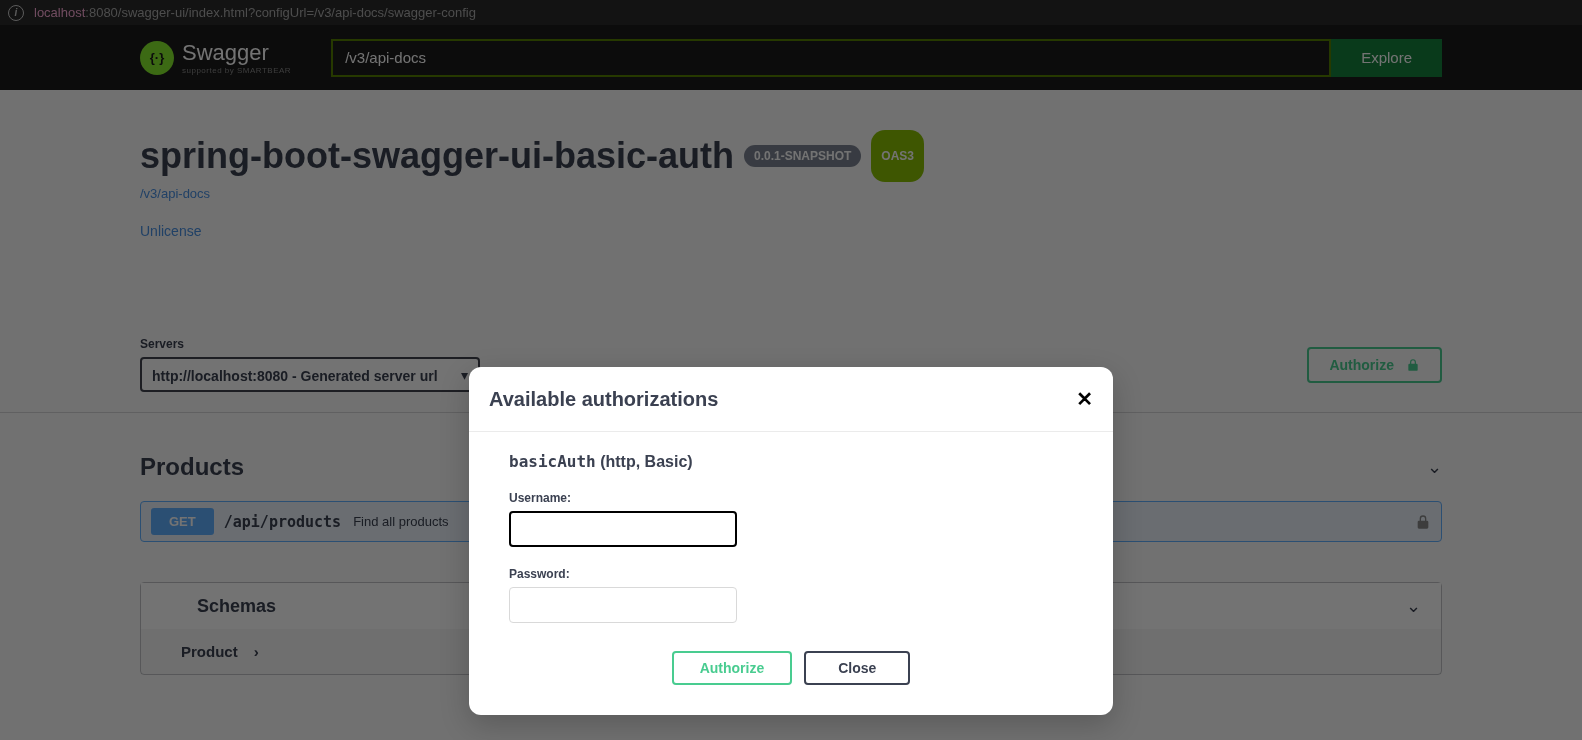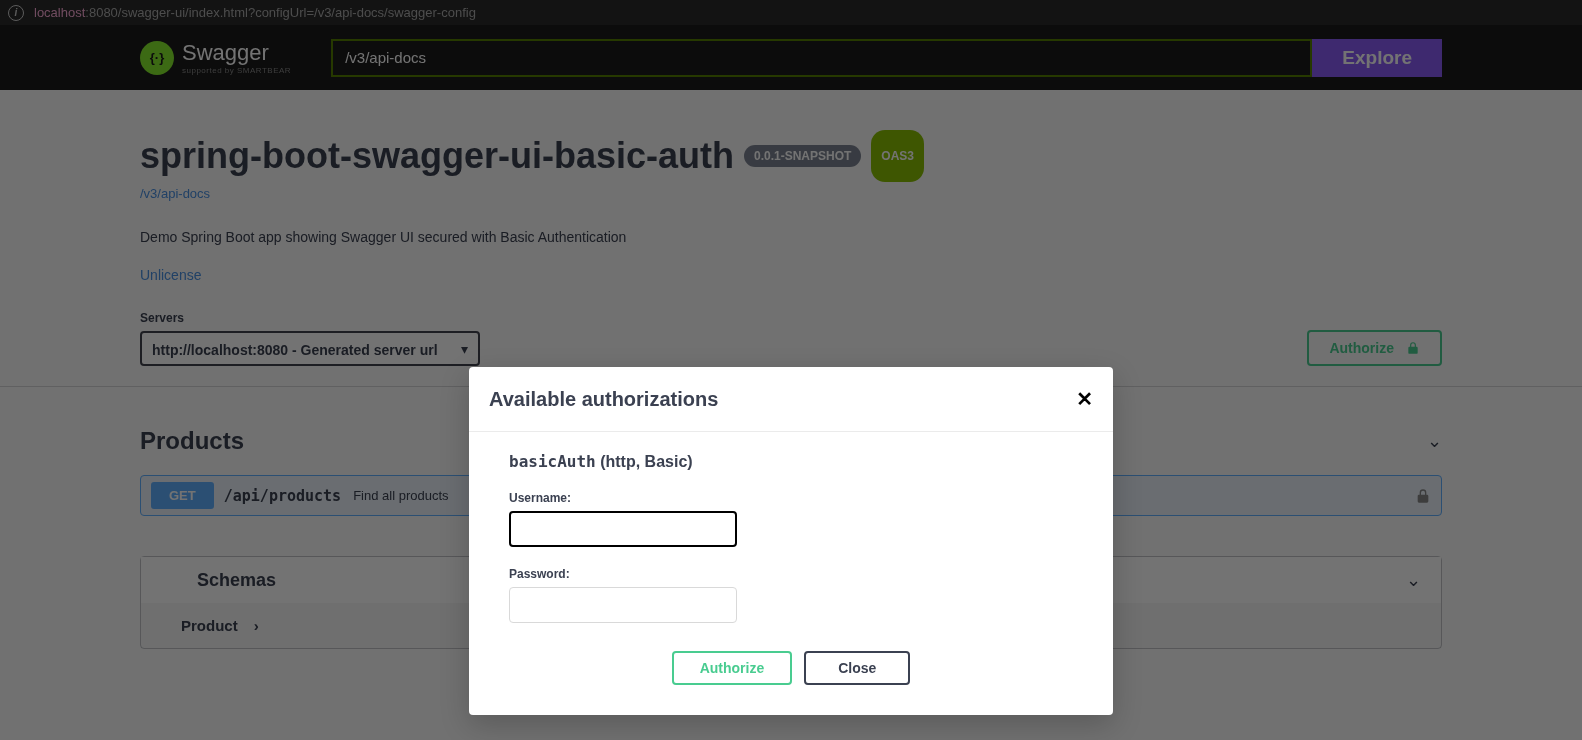--- a/index.html
+++ b/index.html
@@ -9,31 +9,31 @@
     .url-bar .info-icon { width: 16px; height: 16px; border: 1.5px solid #ccc; border-radius: 50%; display: flex; align-items: center; justify-content: center; font-size: 10px; margin-right: 10px; font-style: italic; font-weight: bold; }
     .url-bar .url-host { color: #f9a8d4; }
     .url-bar .url-rest { color: #aaa; }
     
     .topbar { background: #1b1b1b; height: 65px; display: flex; align-items: center; padding: 0 140px; }
     .swagger-logo { display: flex; align-items: center; gap: 8px; margin-right: 40px; }
     .swagger-logo-icon { width: 34px; height: 34px; background: #85ea2d; border-radius: 50%; display: flex; align-items: center; justify-content: center; font-weight: bold; color: #1b1b1b; font-size: 13px; }
     .swagger-logo-text { color: #fff; font-size: 22px; font-weight: 400; }
     .swagger-logo-sub { color: #888; font-size: 8px; letter-spacing: 0.5px; }
     .api-url-input { flex: 1; height: 38px; background: #1b1b1b; border: 2px solid #547f00; color: #fff; padding: 0 12px; font-size: 15px; }
-    .explore-btn { height: 38px; background: #8b5cf6; color: #fff; border: none; padding: 0 30px; font-size: 19px; font-weight: bold; cursor: pointer; }
+    .explore-btn { height: 38px; background: #15803d; color: #fff; border: none; padding: 0 30px; font-size: 15px; font-weight: normal; cursor: pointer; }
     
     .main { padding: 40px 140px 0; }
     .api-title { font-size: 36px; font-weight: bold; color: #3b4151; display: flex; align-items: center; gap: 10px; flex-wrap: wrap; }
     .version-badge { background: #7d8492; color: #fff; font-size: 12px; padding: 4px 10px; border-radius: 14px; font-weight: bold; }
     .oas-badge { background: #89bf04; color: #fff; font-size: 12px; padding: 19px 10px; border-radius: 14px; font-weight: bold; }
     .api-link { color: #4990e2; font-size: 13px; margin-top: 4px; display: block; }
     .api-desc { color: #3b4151; font-size: 14px; margin-top: 28px; }
     .api-license { color: #4990e2; font-size: 14px; margin-top: 22px; display: block; }
     
-    .servers-row { display: flex; justify-content: space-between; align-items: flex-end; margin-top: 28px; padding-bottom: 20px; }
+    .servers-row { display: flex; justify-content: space-between; align-items: center; margin-top: 98px; padding-bottom: 20px; }
     .servers-label { font-size: 12px; font-weight: bold; color: #3b4151; margin-bottom: 6px; }
     .servers-select { border: 2px solid #41444e; border-radius: 4px; padding: 9px 40px 6px 10px; font-size: 14px; font-weight: bold; color: #3b4151; background: #fff; appearance: none; position: relative; }
     .servers-select-wrap { position: relative; display: inline-block; }
     .servers-select-wrap::after { content: '▾'; position: absolute; right: 12px; top: 50%; transform: translateY(-50%); font-size: 14px; pointer-events: none; color: #3b4151; }
     .authorize-btn { display: flex; align-items: center; gap: 12px; border: 2px solid #49cc90; color: #49cc90; background: transparent; padding: 8px 20px; border-radius: 4px; font-size: 14px; font-weight: bold; cursor: pointer; }
     .lock-icon { width: 14px; height: 14px; }
     
     .divider { border-top: 1px solid rgba(59,65,81,0.2); margin: 0 -140px; }
     
     .tag-section { margin-top: 30px; }
@@ -47,21 +47,21 @@
     .opblock-summary { font-size: 13px; color: #3b4151; flex: 1; }
     .opblock-lock { color: #888; }
     
     .schemas-section { margin-top: 40px; border: 1px solid rgba(59,65,81,0.3); border-radius: 4px; }
     .schemas-header { padding: 12px 20px; display: flex; justify-content: space-between; align-items: center; background: #fff; cursor: pointer; }
     .schemas-title { font-size: 18px; font-weight: bold; color: #3b4151; margin-left: 36px; }
     .schema-item { padding: 14px 40px; font-size: 15px; font-weight: bold; color: #3b4151; display: flex; align-items: center; gap: 16px; background: rgba(0,0,0,0.02); }
     
     .overlay { position: absolute; top: 0; left: 0; right: 0; bottom: 0; background: rgba(0,0,0,0.55); z-index: 100; }
     
-    .modal { position: absolute; top: 367px; left: 50%; transform: translateX(-50%); width: 644px; background: #fff; border-radius: 4px; z-index: 200; box-shadow: 0 10px 30px rgba(0,0,0,0.2); }
+    .modal { position: absolute; top: 367px; left: 50%; transform: translateX(-50%); width: 644px; background: #fff; border-radius: 12px; z-index: 200; box-shadow: 0 10px 30px rgba(0,0,0,0.2); }
     .modal-header { padding: 20px; border-bottom: 1px solid #ebebeb; display: flex; justify-content: space-between; align-items: center; }
     .modal-title { font-size: 20px; font-weight: bold; color: #3b4151; }
     .modal-close { font-size: 20px; font-weight: bold; cursor: pointer; color: #000; background: none; border: none; }
     .modal-body { padding: 20px 40px 30px; }
     .auth-name { font-family: monospace; font-size: 16px; font-weight: bold; color: #3b4151; }
     .auth-type { font-size: 16px; font-weight: bold; color: #3b4151; }
     .form-group { margin-top: 20px; }
     .form-label { font-size: 12px; font-weight: bold; color: #3b4151; display: block; margin-bottom: 6px; }
     .form-input { width: 228px; height: 36px; border: 1px solid #d9d9d9; border-radius: 4px; padding: 0 10px; font-size: 14px; }
     .form-input.focused { border: 2px solid #000; }
@@ -90,21 +90,20 @@
   <button class="explore-btn">Explore</button>
 </div>
 
 <div class="main">
   <div class="api-title">
     <span>spring-boot-swagger-ui-basic-auth</span>
     <span class="version-badge">0.0.1-SNAPSHOT</span>
     <span class="oas-badge">OAS3</span>
   </div>
   <a class="api-link">/v3/api-docs</a>
-  <div class="api-desc">Demo Spring Boot app showing Swagger UI secured with Basic Authentication</div>
   <a class="api-license">Unlicense</a>
 
   <div class="servers-row">
     <div>
       <div class="servers-label">Servers</div>
       <div class="servers-select-wrap">
         <select class="servers-select">
           <option>http://localhost:8080 - Generated server url</option>
         </select>
       </div>

